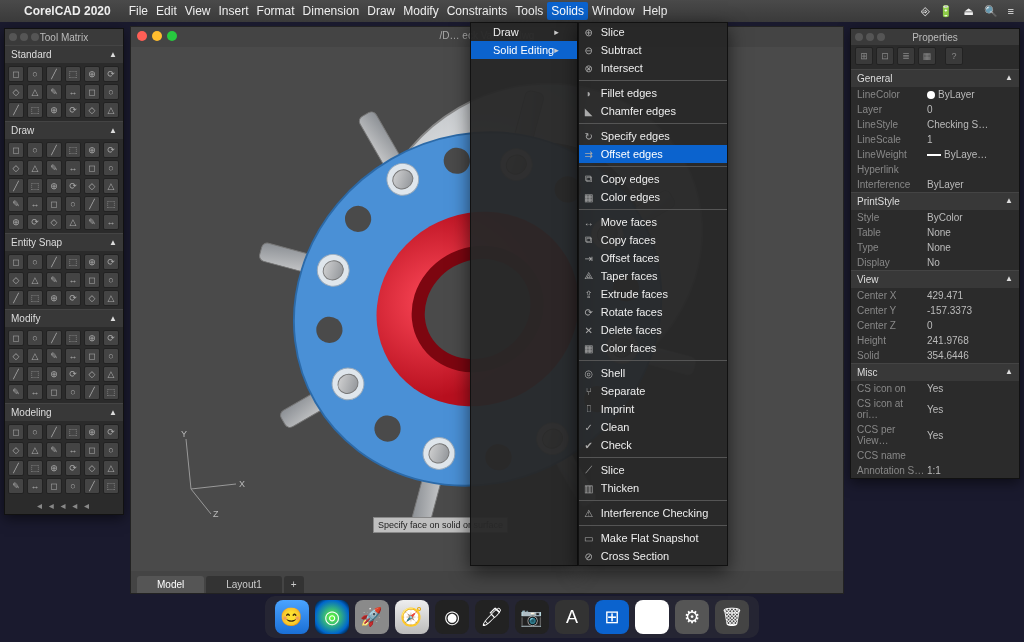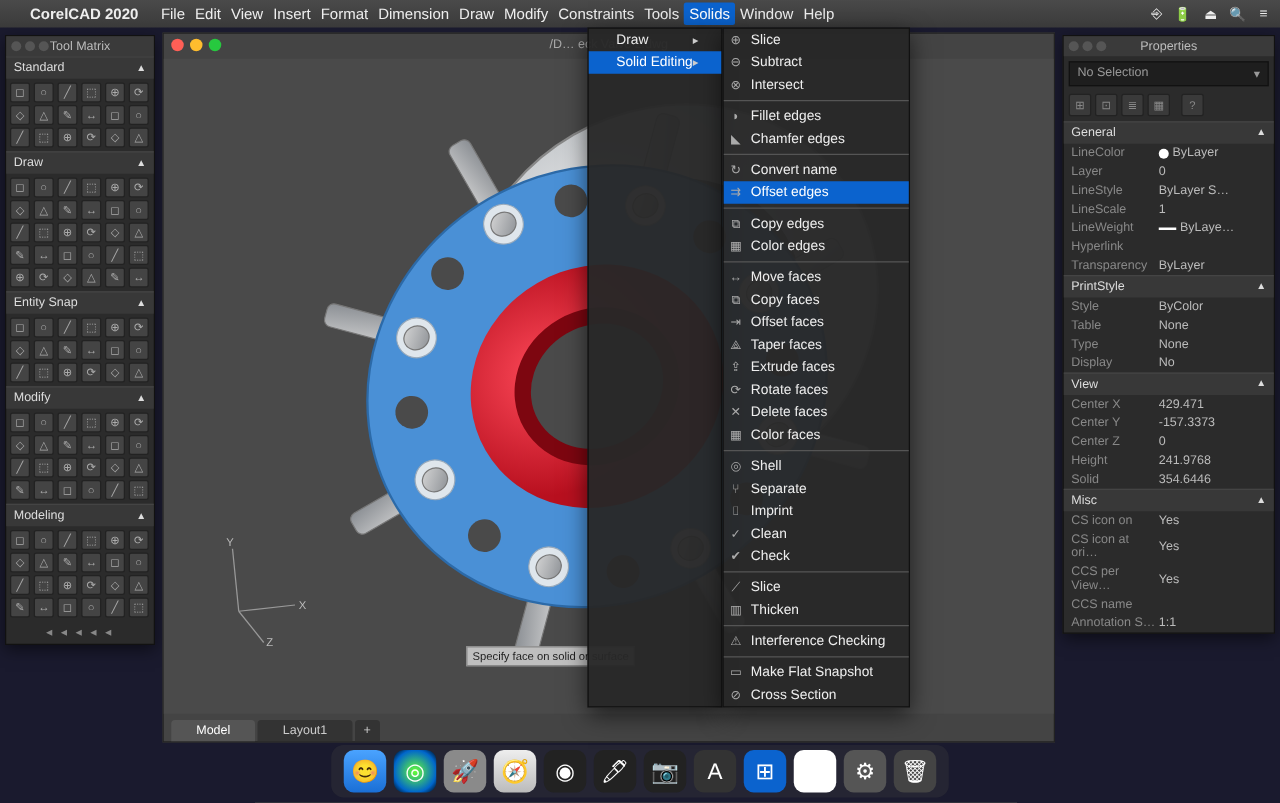--- a/index.html
+++ b/index.html
@@ -247,24 +247,20 @@
 
 <div class="properties">
   <div class="titlebar">
     <div class="dots">
         <div class="dot"></div>
         <div class="dot"></div>
         <div class="dot"></div>
       </div>
     <span>Properties</span>
   </div>
-  <div class="prop-select">
-    <span>No Selection</span>
-      <span>▾</span>
-  </div>
   <div class="prop-buttons">
     <div class="pb">⊞</div>
     <div class="pb">⊡</div>
     <div class="pb">≣</div>
     <div class="pb">▦</div>
     <div class="pb" style="margin-left:6px">?</div>
   </div>
   <div id="prop-groups">
       <div class="prop-group-head">
         <span>General</span>
@@ -273,36 +269,36 @@
       <div class="prop-row">
         <span class="k">LineColor</span>
         <span class="v"><span class="bylayer-dot"></span> ByLayer</span>
       </div>
       <div class="prop-row">
         <span class="k">Layer</span>
         <span class="v">0</span>
       </div>
       <div class="prop-row">
         <span class="k">LineStyle</span>
-        <span class="v">ByLayer   S…</span>
+        <span class="v">Checking   S…</span>
       </div>
       <div class="prop-row">
         <span class="k">LineScale</span>
         <span class="v">1</span>
       </div>
       <div class="prop-row">
         <span class="k">LineWeight</span>
         <span class="v"><span class="byweight"></span> ByLaye…</span>
       </div>
       <div class="prop-row">
         <span class="k">Hyperlink</span>
         <span class="v"></span>
       </div>
       <div class="prop-row">
-        <span class="k">Transparency</span>
+        <span class="k">Interference</span>
         <span class="v">ByLayer</span>
       </div>
       <div class="prop-group-head">
         <span>PrintStyle</span>
         <span class="tri" style="font-size:8px">▲</span>
       </div>
       <div class="prop-row">
         <span class="k">Style</span>
         <span class="v">ByColor</span>
       </div>
@@ -519,21 +515,21 @@
         <span class="ic">◗</span>
         <span>Fillet edges</span>
       </div>
       <div class="dd-item">
         <span class="ic">◣</span>
         <span>Chamfer edges</span>
       </div>
       <div class="dd-sep"></div>
       <div class="dd-item">
         <span class="ic">↻</span>
-        <span>Convert name</span>
+        <span>Specify edges</span>
       </div>
       <div class="dd-item hi">
         <span class="ic">⇉</span>
         <span>Offset edges</span>
       </div>
       <div class="dd-sep"></div>
       <div class="dd-item">
         <span class="ic">⧉</span>
         <span>Copy edges</span>
       </div>

